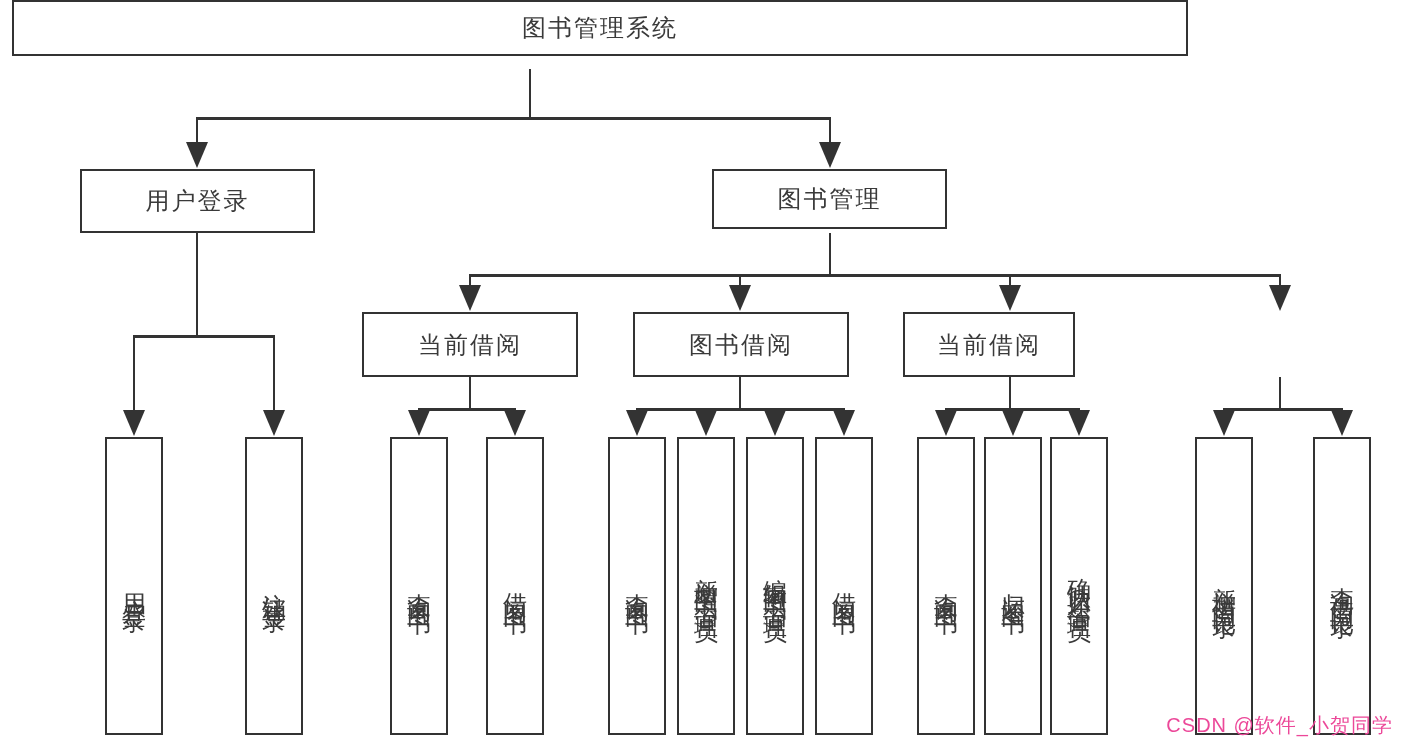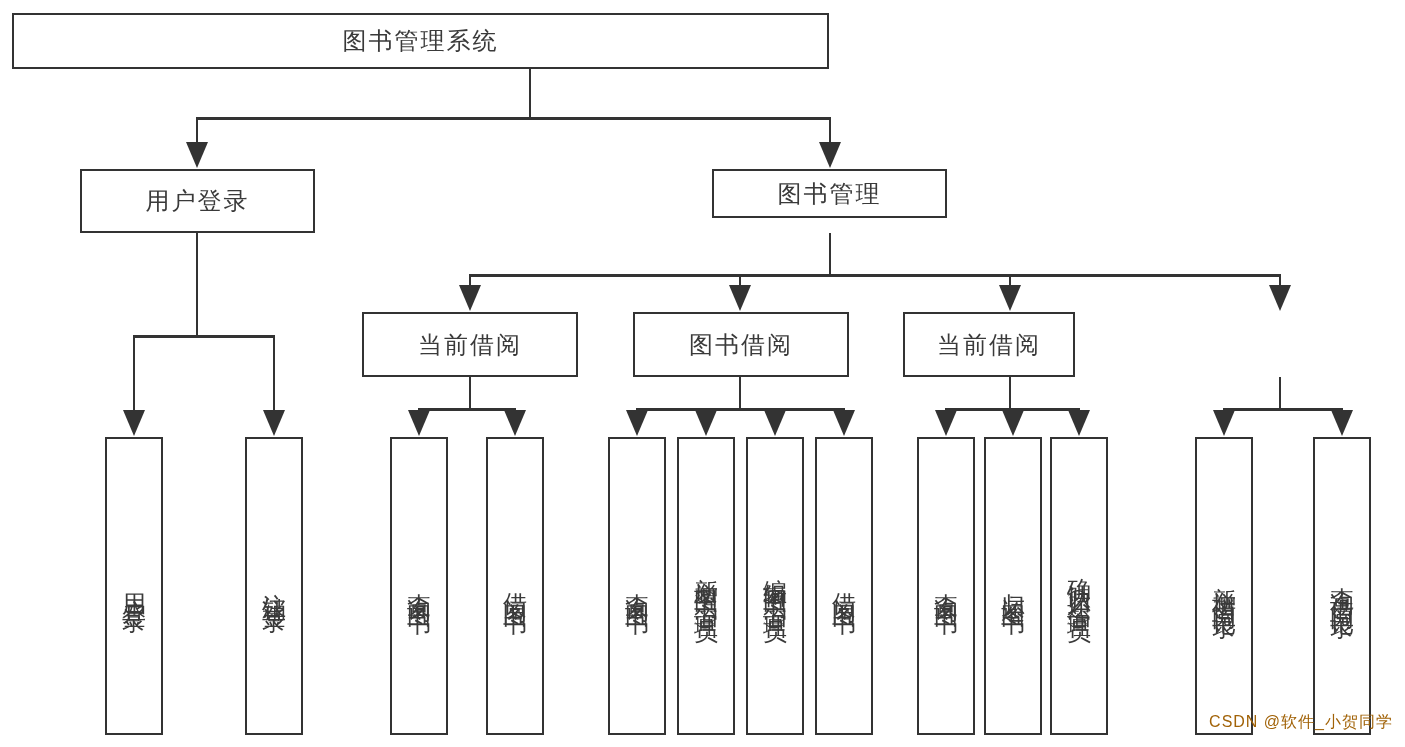--- a/index.html
+++ b/index.html
@@ -23,37 +23,37 @@
   .vl,.hl{position:absolute;background:#333333;}
   .vl{width:2.5px;}
   .hl{height:2.5px;}
   .tri{
     position:absolute;width:0;height:0;
     border-left:11px solid transparent;border-right:11px solid transparent;
     border-top:26px solid #333333;
   }
   #watermark{
     position:absolute;top:712px;right:12px;
-    font-size:16px;letter-spacing:1px;color:#a16207;z-index:5;
+    font-size:20px;letter-spacing:1px;color:#ec4899;z-index:5;
   }
 </style>
 </head>
 <body>
 
 <div id="canvas">
 
-  <div class="hbox" style="left:12px;top:13px;width:817px;height:56px;text-align:right;">
+  <div class="hbox" style="left:12px;top:0;width:1176px;height:56px;text-align:right;">
     <span>图书管理系统</span>
   </div>
 
   <div class="hbox" style="left:80px;top:169px;width:235px;height:64px;">
     <span>用户登录</span>
   </div>
 
-  <div class="hbox" style="left:712px;top:169px;width:235px;height:49px;">
+  <div class="hbox" style="left:712px;top:169px;width:235px;height:60px;">
     <span>图书管理</span>
   </div>
 
   <div class="hbox" style="left:362px;top:312px;width:216px;height:65px;">
     <span>当前借阅</span>
   </div>
 
   <div class="hbox" style="left:633px;top:312px;width:216px;height:65px;">
     <span>图书借阅</span>
   </div>

